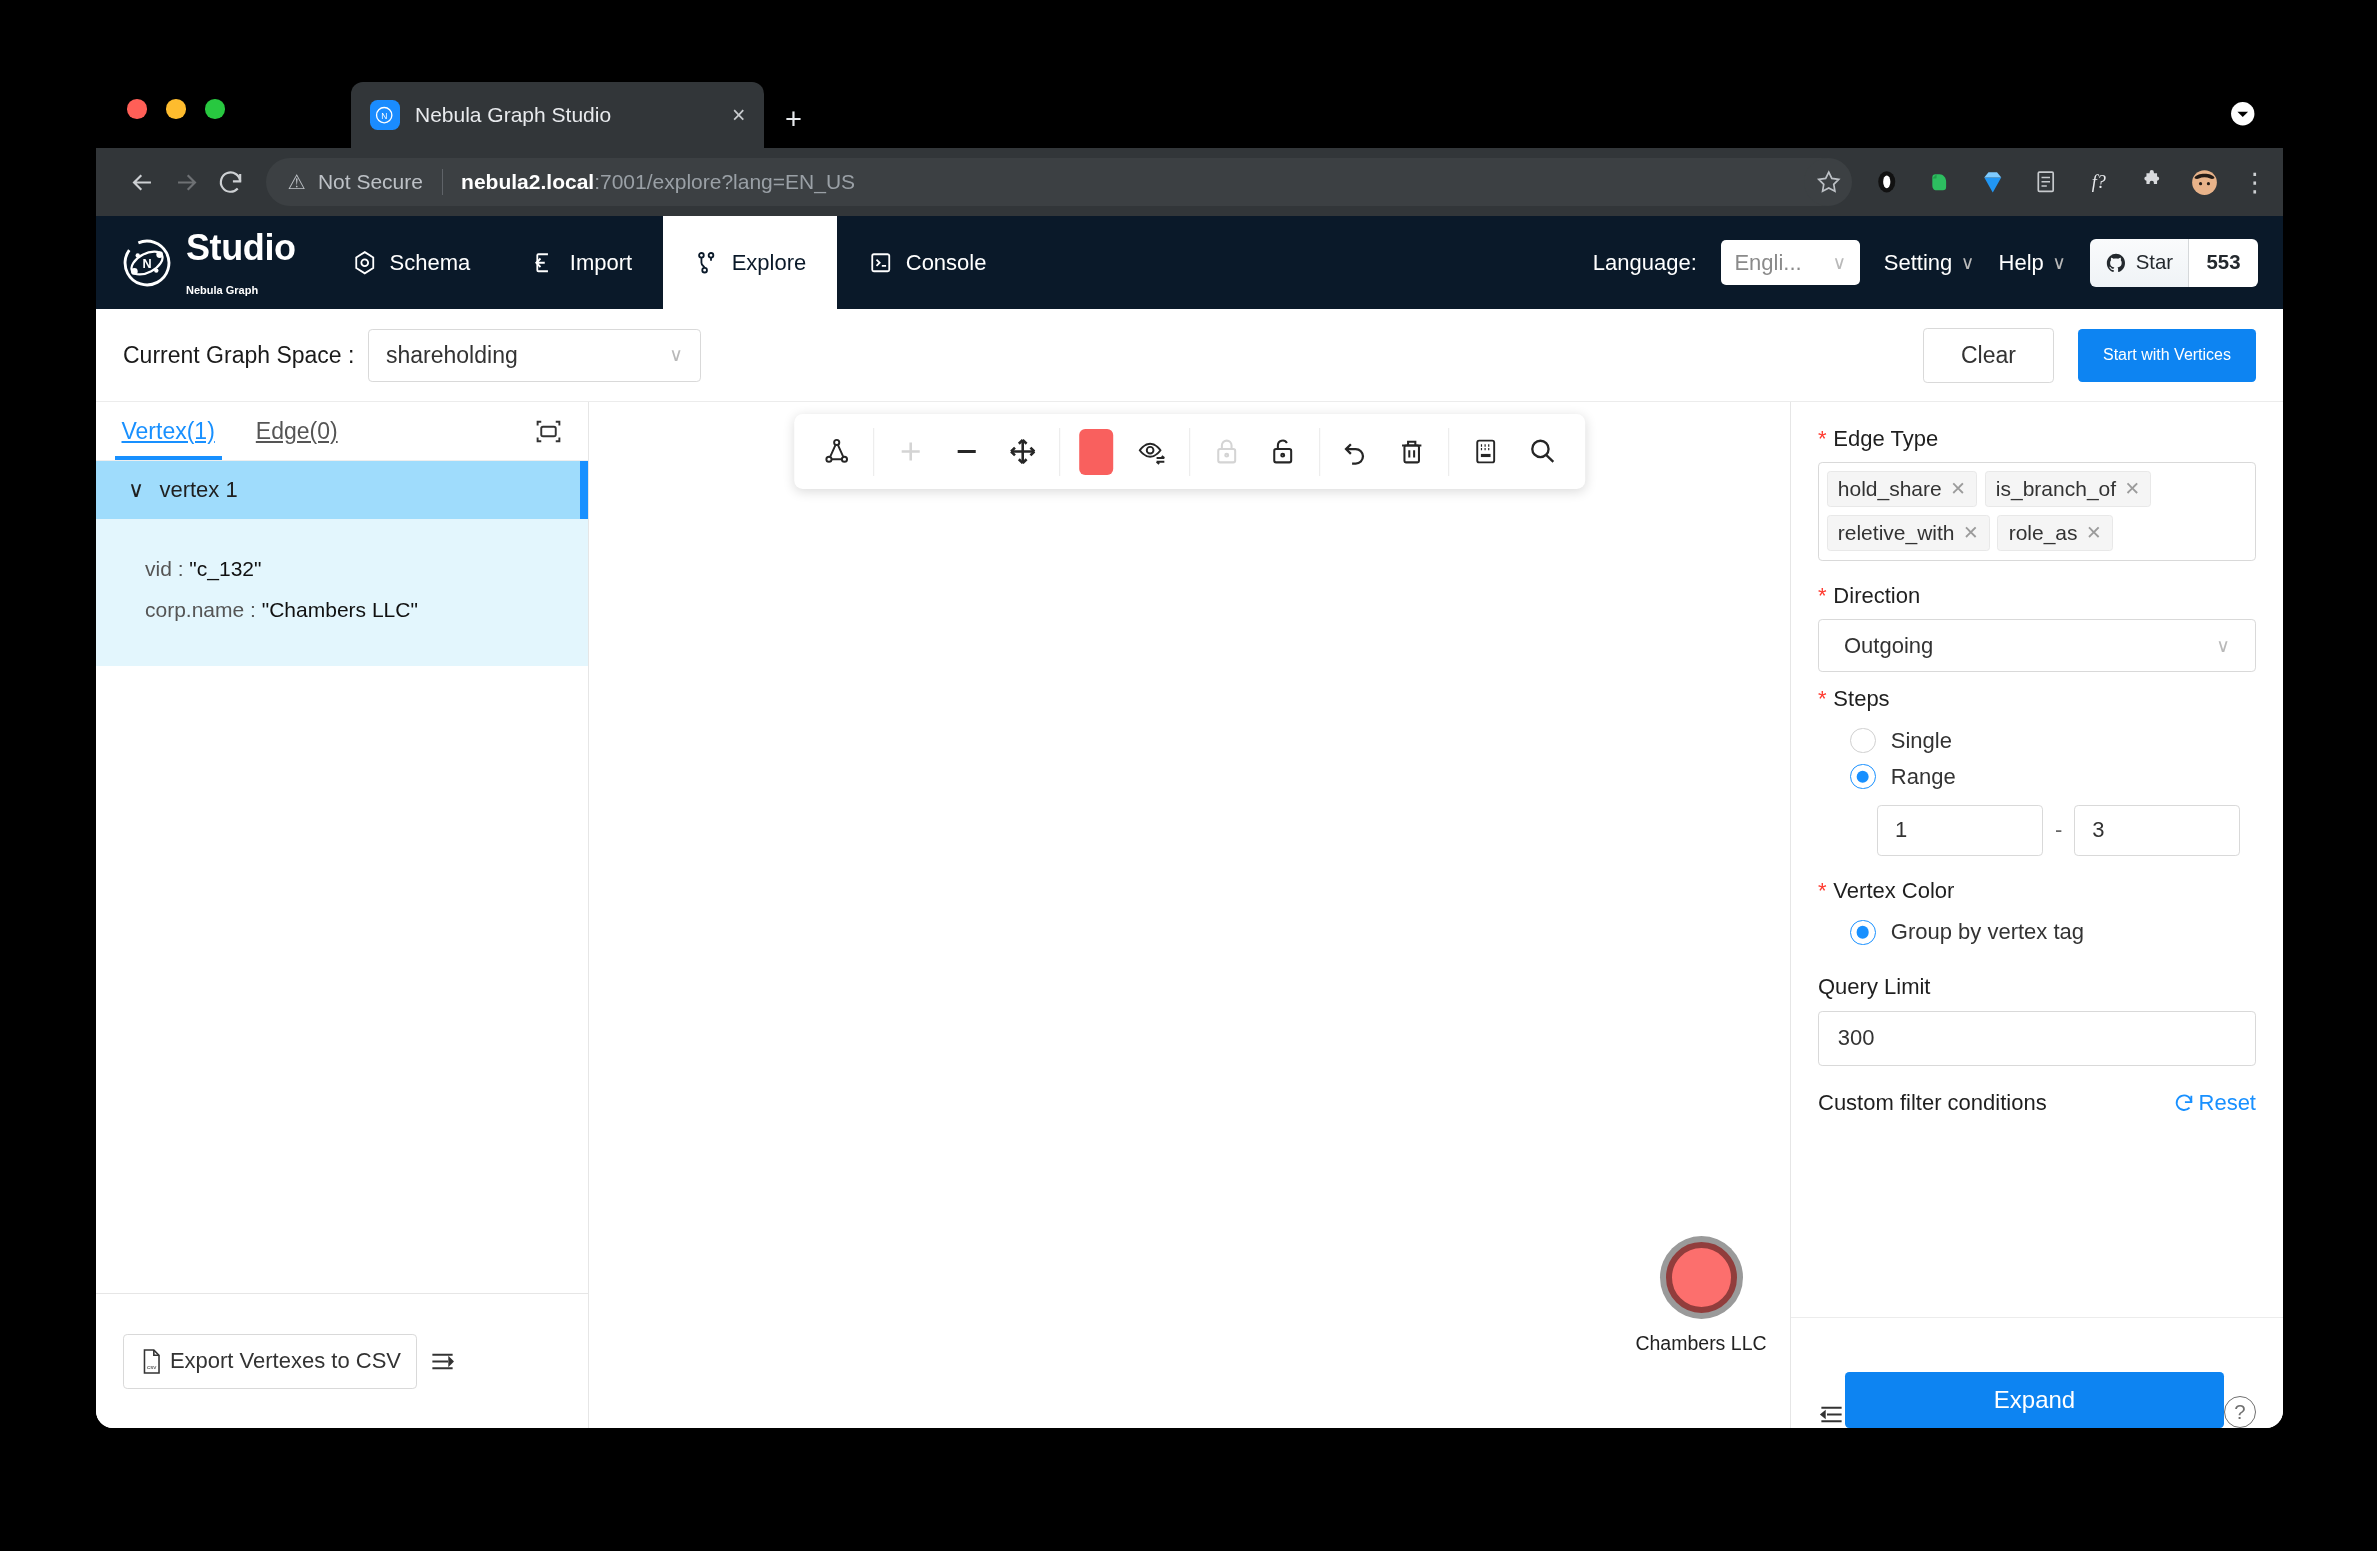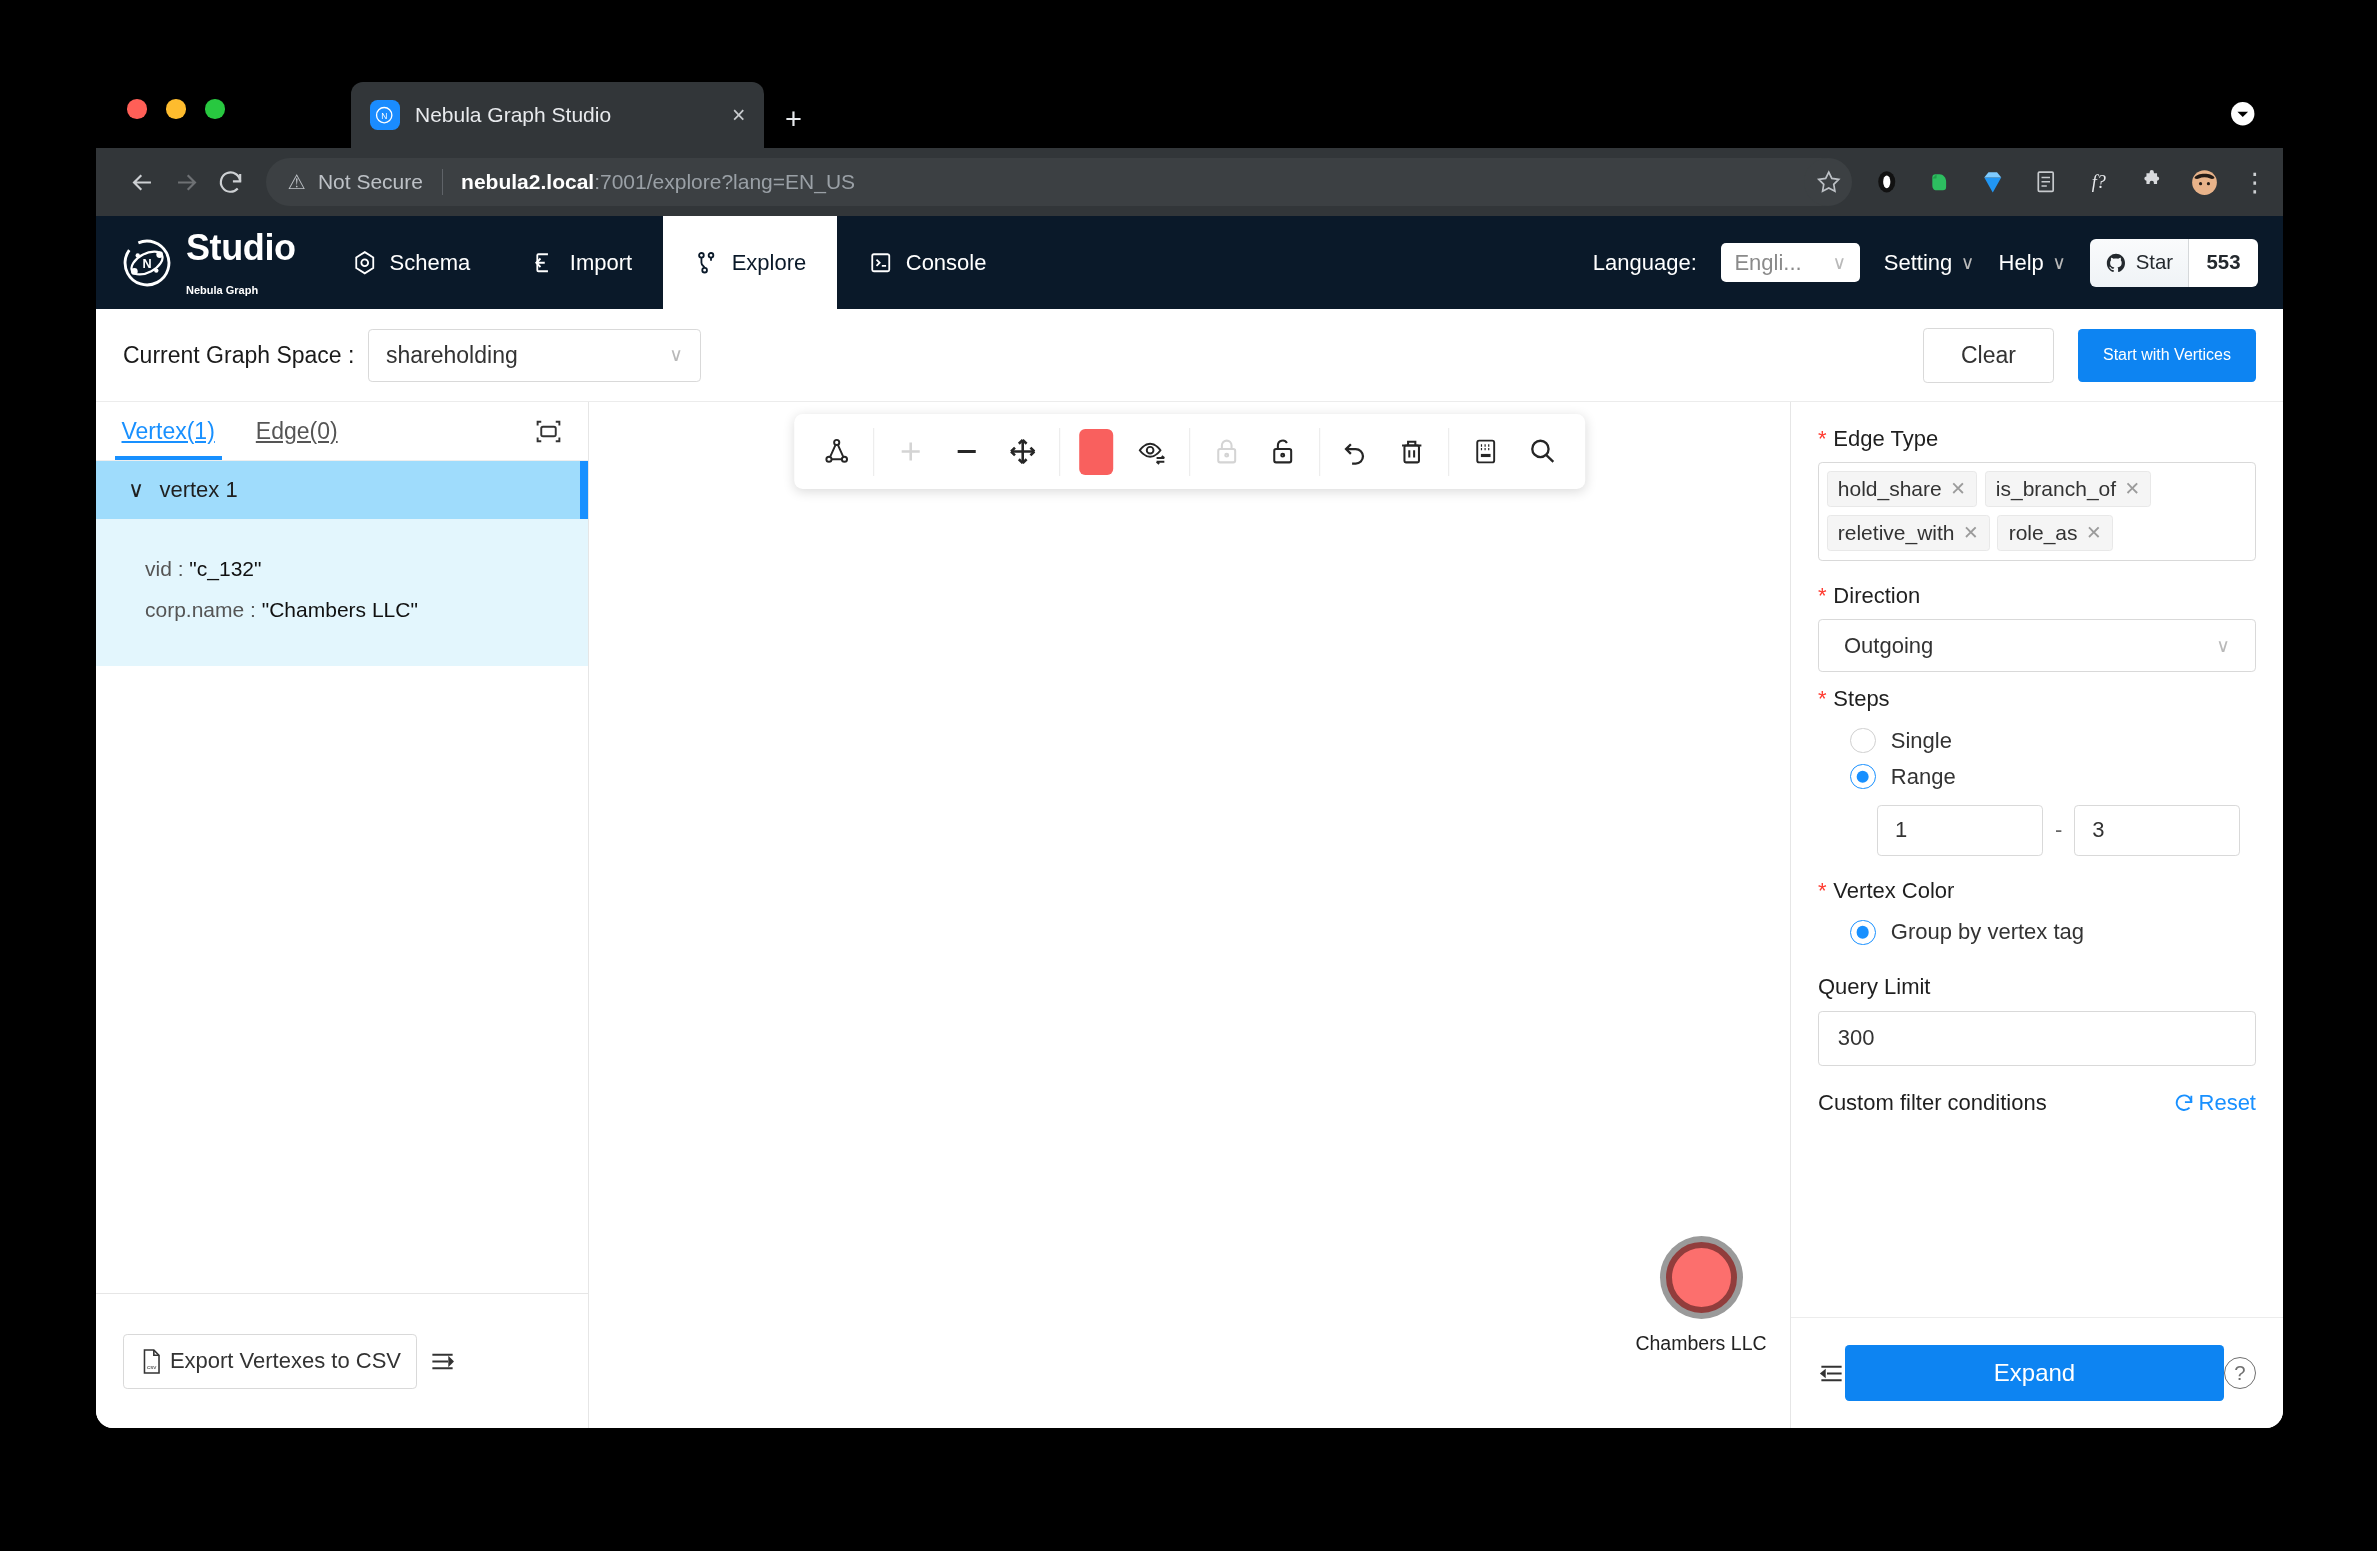--- a/index.html
+++ b/index.html
@@ -136,21 +136,21 @@
     display: flex; align-items: center; gap: 12px;
     padding: 0 31px;
     color: #fff; font-size: 22px;
     cursor: pointer;
   }
   .nav-item.active { background: #fff; color: #0a1929; }
   .header-right { margin-left: auto; display: flex; align-items: center; padding-right: 25.5px; gap: 24px;}
   .lang-label { color: #fff; font-size: 22px; }
   .lang-select {
     background: #fff; border-radius: 5.1px;
-    height: 39px; width: 139px;
+    height: 45px; width: 139px;
     display: flex; align-items: center; justify-content: space-between;
     padding: 0 13.6px; box-sizing: border-box;
     color: #8a8a8a; font-size: 22px;
   }
   .hdr-menu { color:#fff; font-size: 22px; display:flex; align-items:center; gap:8.5px;}
   .gh {
     display: flex; align-items: stretch; height: 48px;
     border-radius: 6px; overflow: hidden;
     font-size: 20.4px;
   }
@@ -311,21 +311,21 @@
   .qlimit-input {
     border:0.8px solid #d9d9d9; border-radius:4.2px;
     height: 53px; display:flex; align-items:center; padding: 0 18.7px;
     font-size: 22px; color:#333; margin-bottom: 24px;
   }
   .filter-row { display:flex; align-items:center; margin-top: 6.8px;}
   .filter-title { font-size: 22px; color:#1f1f1f;}
   .reset-link { margin-left:auto; color:#1890ff; font-size: 22px; display:flex;align-items:center; gap:3.4px;}
   .rp-footer {
     border-top:0.8px solid #ececec;
-    height: 110px; display:flex; align-items:center; padding: 0 27px; 
+    height: 110px; display:flex; align-items:flex-end; padding: 0 27px; 
     flex: 0 0 auto;
   }
   .indent-icon { color:#333; }
   .btn-expand {
     background:#0d84f2; color:#fff; border-radius:4.2px;
     height: 56px; flex: 1 1 auto;
     display:flex; align-items:center; justify-content:center;
     font-size: 24px;
   }
   .help-circle {

